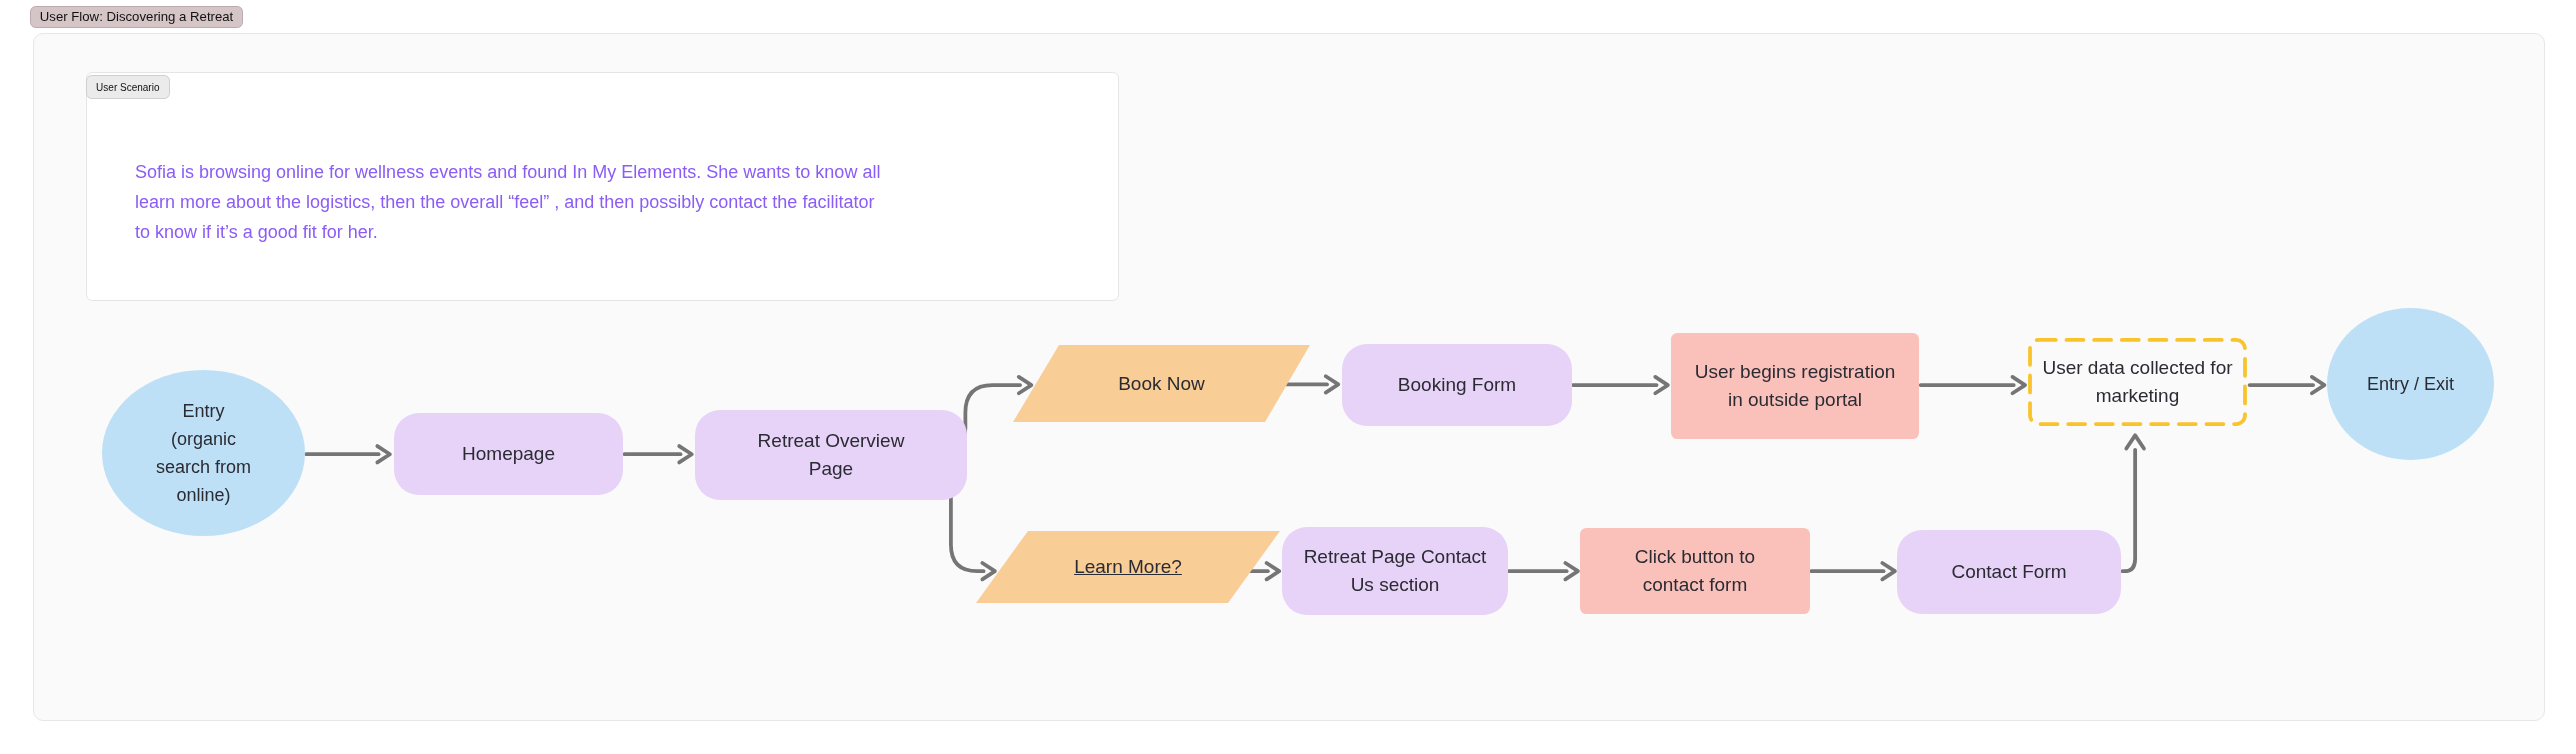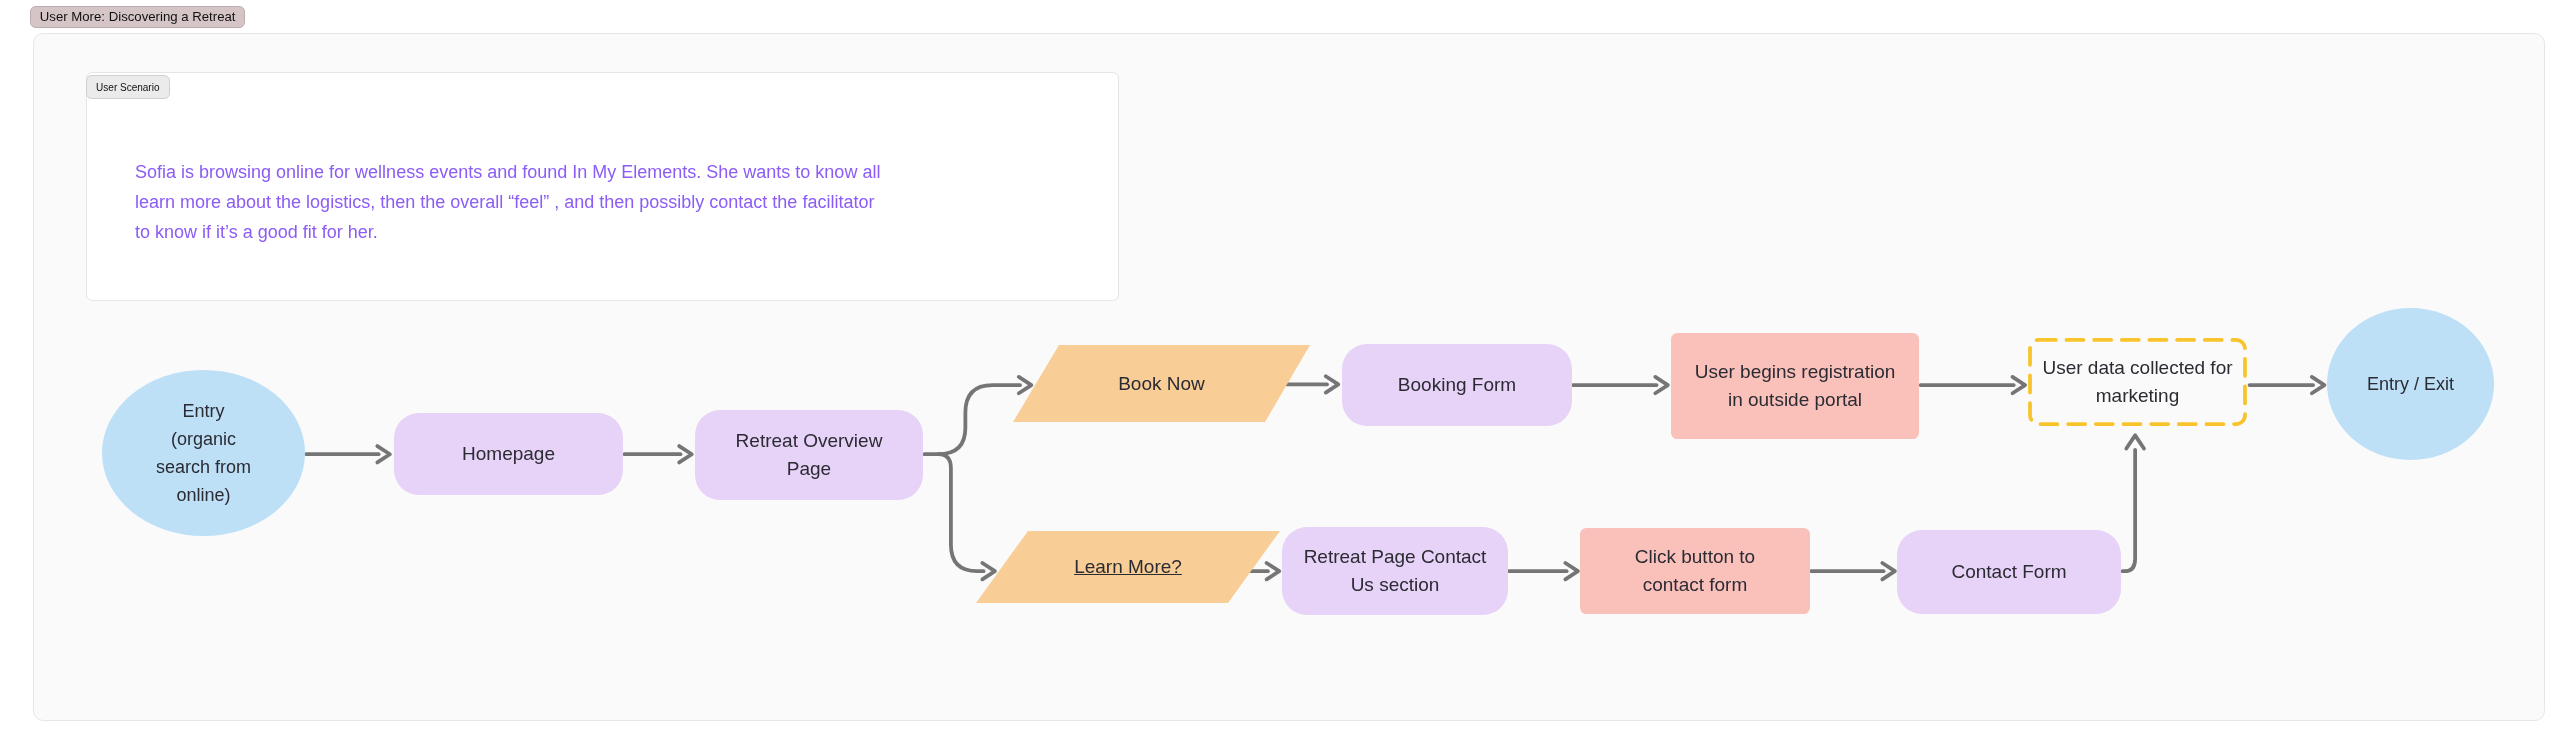--- a/index.html
+++ b/index.html
@@ -51,21 +51,21 @@
   .node .lbl{position:relative;z-index:1;}
 </style>
 </head>
 <body>
 
 <div class="stage">
 
   <div class="frame"></div>
 
   <div class="section-badge">
-    <span>User More: Discovering a Retreat</span>
+    <span>User Flow: Discovering a Retreat</span>
   </div>
 
   <div class="scenario-card">
     <div class="scenario-badge">
       <span>User Scenario</span>
     </div>
     <div class="scenario-text">Sofia is browsing online for wellness events and found In My Elements. She wants to know all
 learn more about the logistics, then the overall “feel” , and then possibly contact the facilitator
 to know if it’s a good fit for her.</div>
   </div>
@@ -125,21 +125,21 @@
     <span class="lbl">Entry
 (organic
 search from
 online)</span>
   </div>
 
   <div class="node lav" style="left:394px;top:413px;width:229px;height:82px;">
     <span class="lbl">Homepage</span>
   </div>
 
-  <div class="node lav" style="left:695px;top:410px;width:228px;height:90px;">
+  <div class="node lav" style="left:695px;top:410px;width:272px;height:90px;">
     <span class="lbl">Retreat Overview
 Page</span>
   </div>
 
   <div class="node par" style="left:1013px;top:345px;width:297px;height:77px;clip-path:polygon(46px 0,100% 0,252px 100%,0 100%);">
     <span class="lbl">Book Now</span>
   </div>
 
   <div class="node lav" style="left:1342px;top:344px;width:230px;height:82px;">
     <span class="lbl">Booking Form</span>

